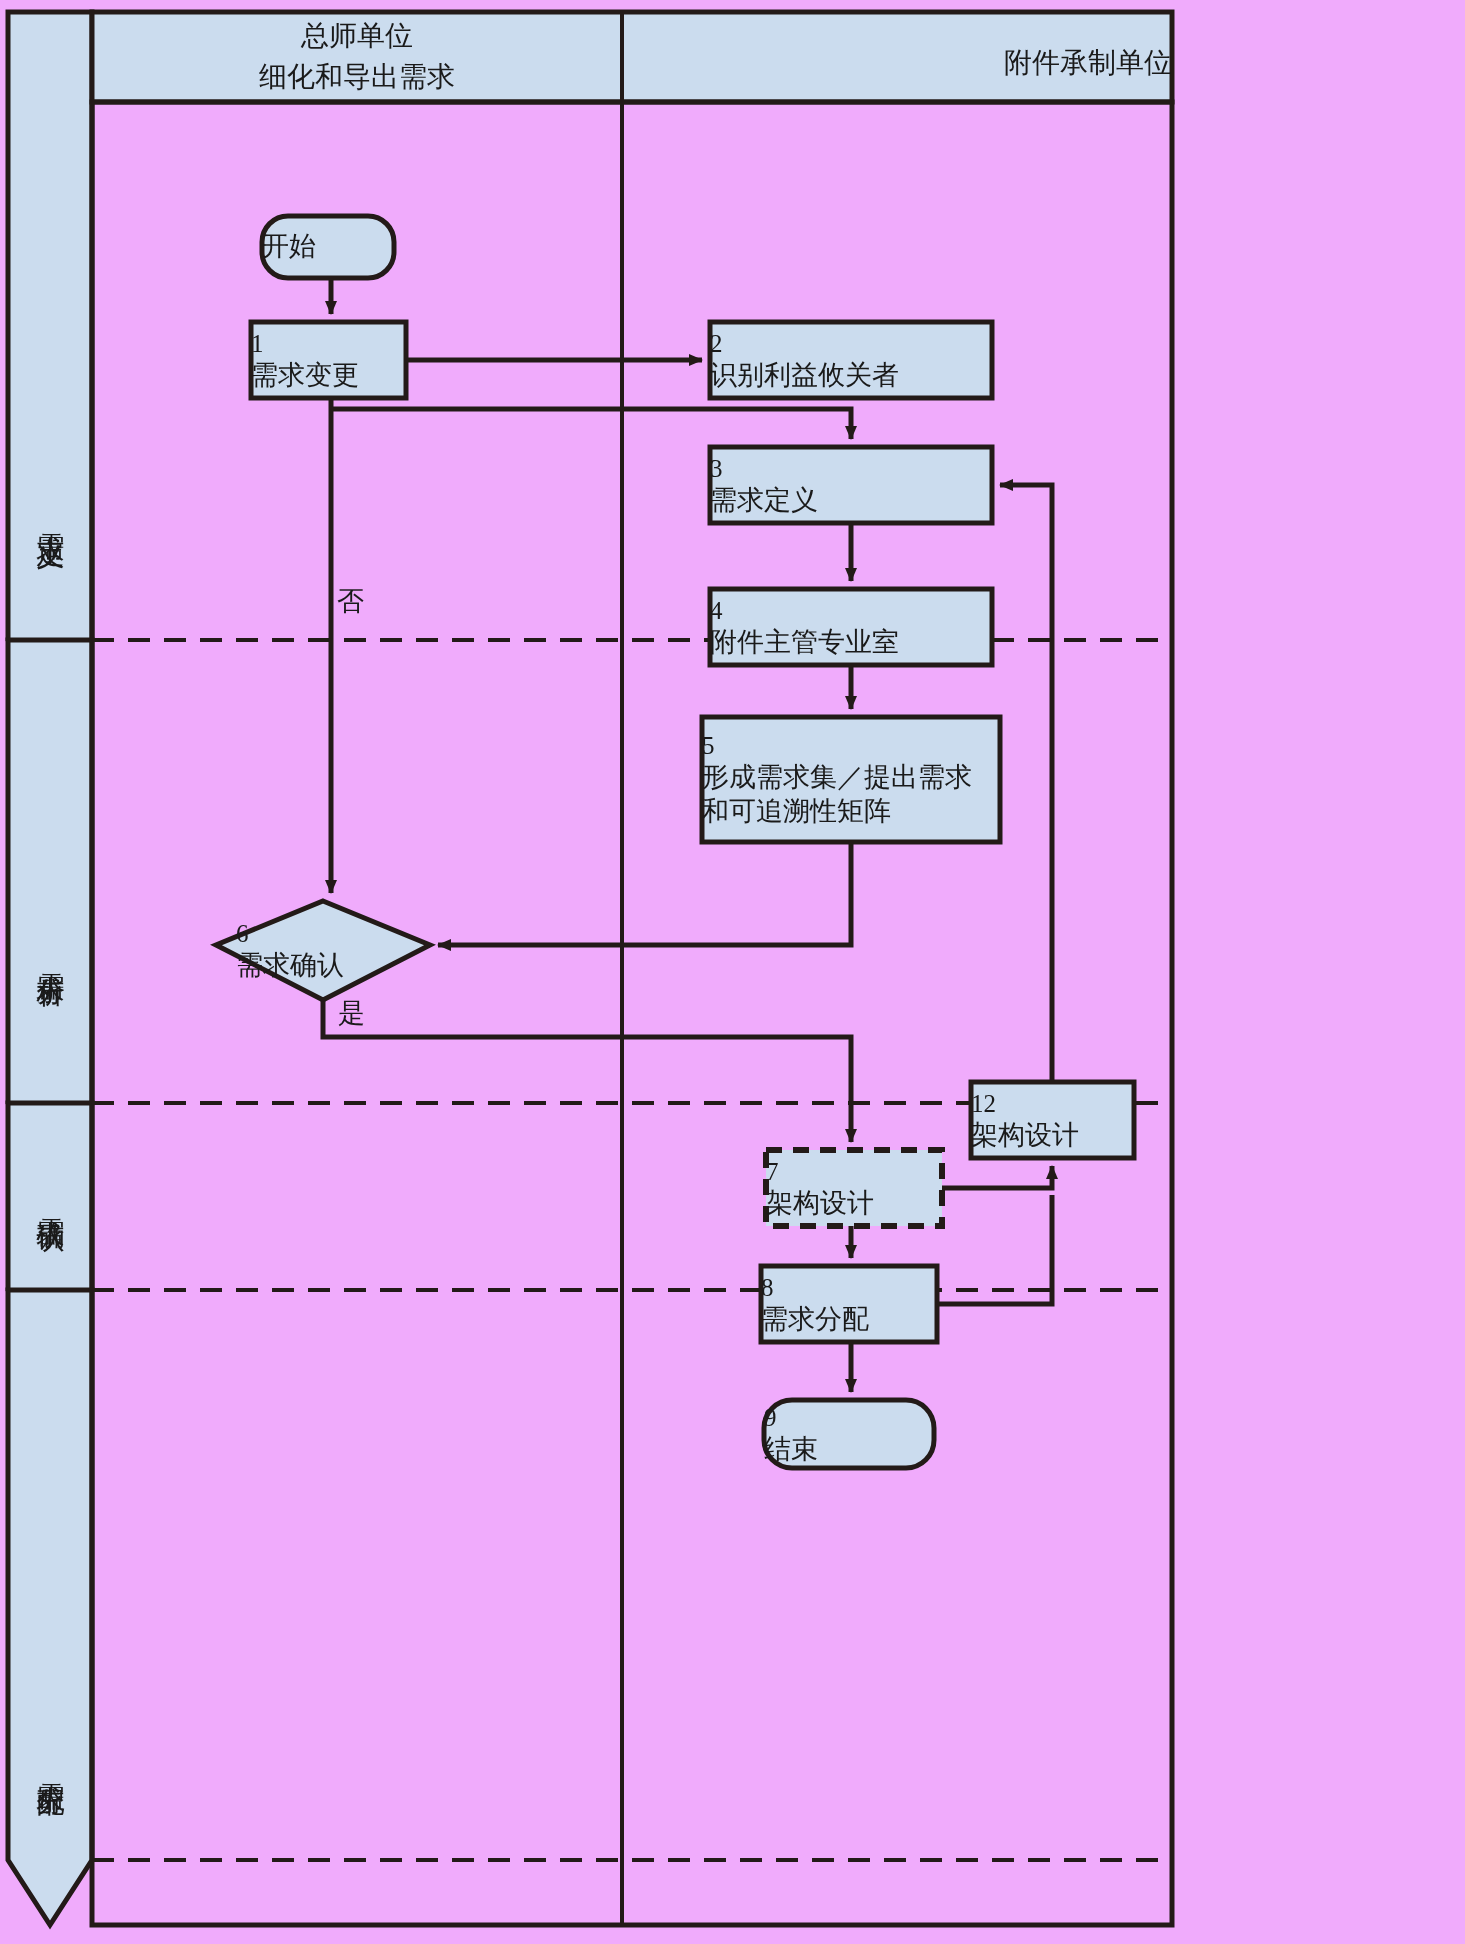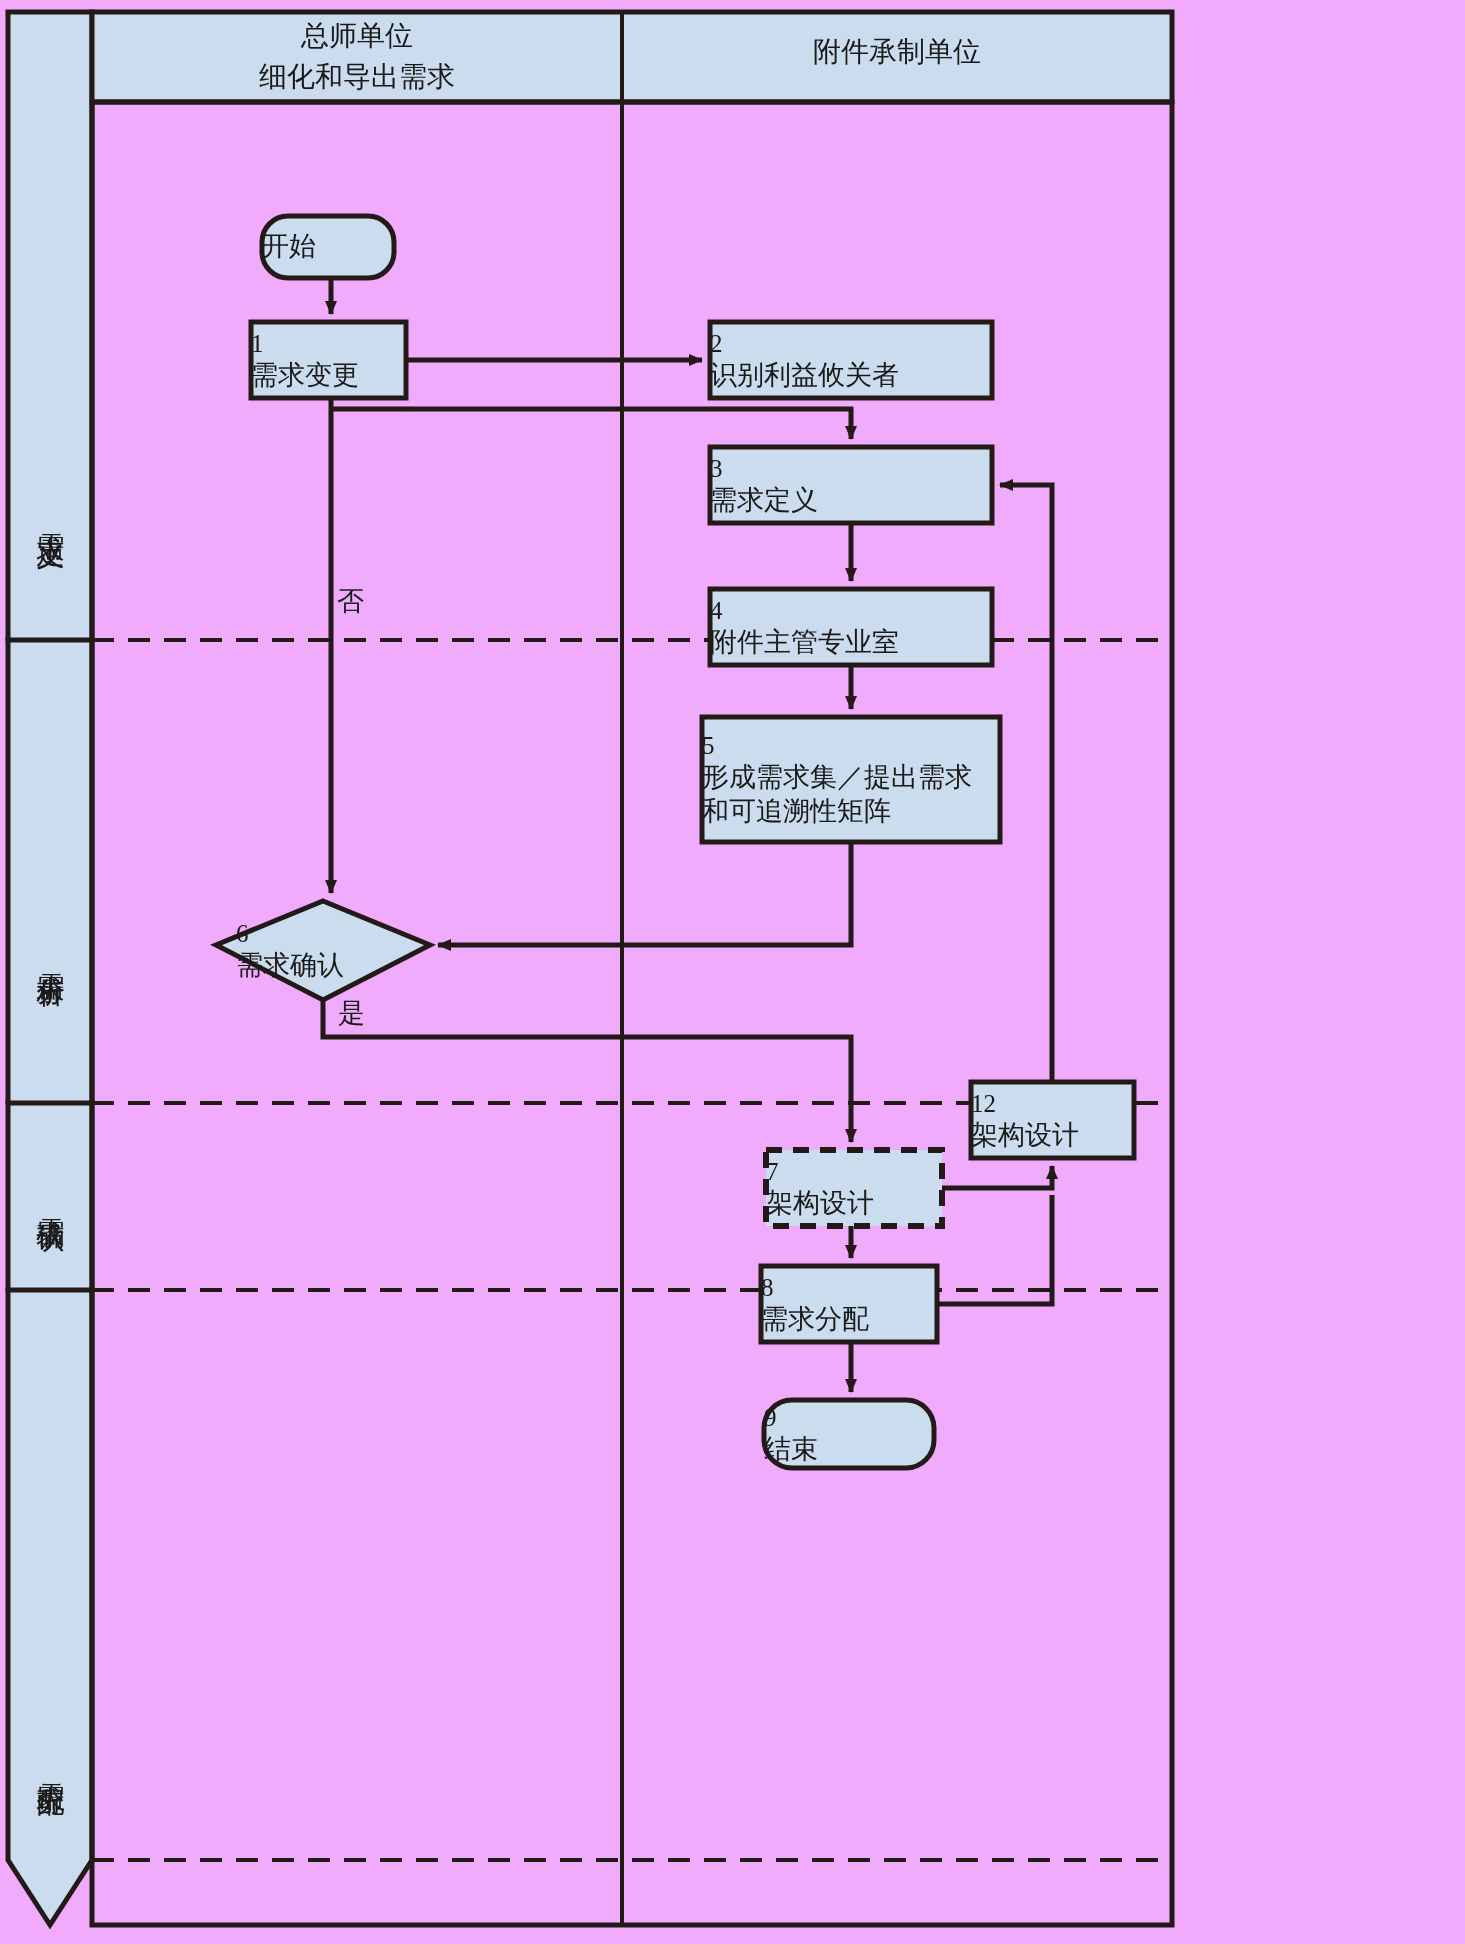--- a/index.html
+++ b/index.html
@@ -81,21 +81,21 @@
 
     <path d="M937 1304 L1052 1304 L1052 1195" fill="none" stroke="#231a18" stroke-width="5"></path>
 
     <path d="M1052 1082 L1052 485 L1000 485" fill="none" stroke="#231a18" stroke-width="5" marker-end="url(#ah)"></path>
   </svg>
 
   <div class="swimlane-title" style="left:92px;top:12px;width:530px;height:90px;">
     <span>总师单位</span>
     <span>细化和导出需求</span>
   </div>
-  <div class="swimlane-title" style="left:622px;top:7px;width:550px;height:90px;">
+  <div class="swimlane-title" style="left:622px;top:18px;width:550px;height:90px;align-items:flex-end;">
     <span>附件承制单位</span>
   </div>
 
   <div class="phase-label" style="left:10px;top:400px;width:80px;height:230px;">需求定义</div>
   <div class="phase-label" style="left:10px;top:840px;width:80px;height:230px;">需求分析</div>
   <div class="phase-label" style="left:10px;top:1115px;width:80px;height:170px;">需求确认</div>
   <div class="phase-label" style="left:10px;top:1650px;width:80px;height:230px;">需求分配</div>
 
   <div class="lbl" style="left:262px;top:216px;width:132px;height:62px;">
     <span class="txt">开始</span>

